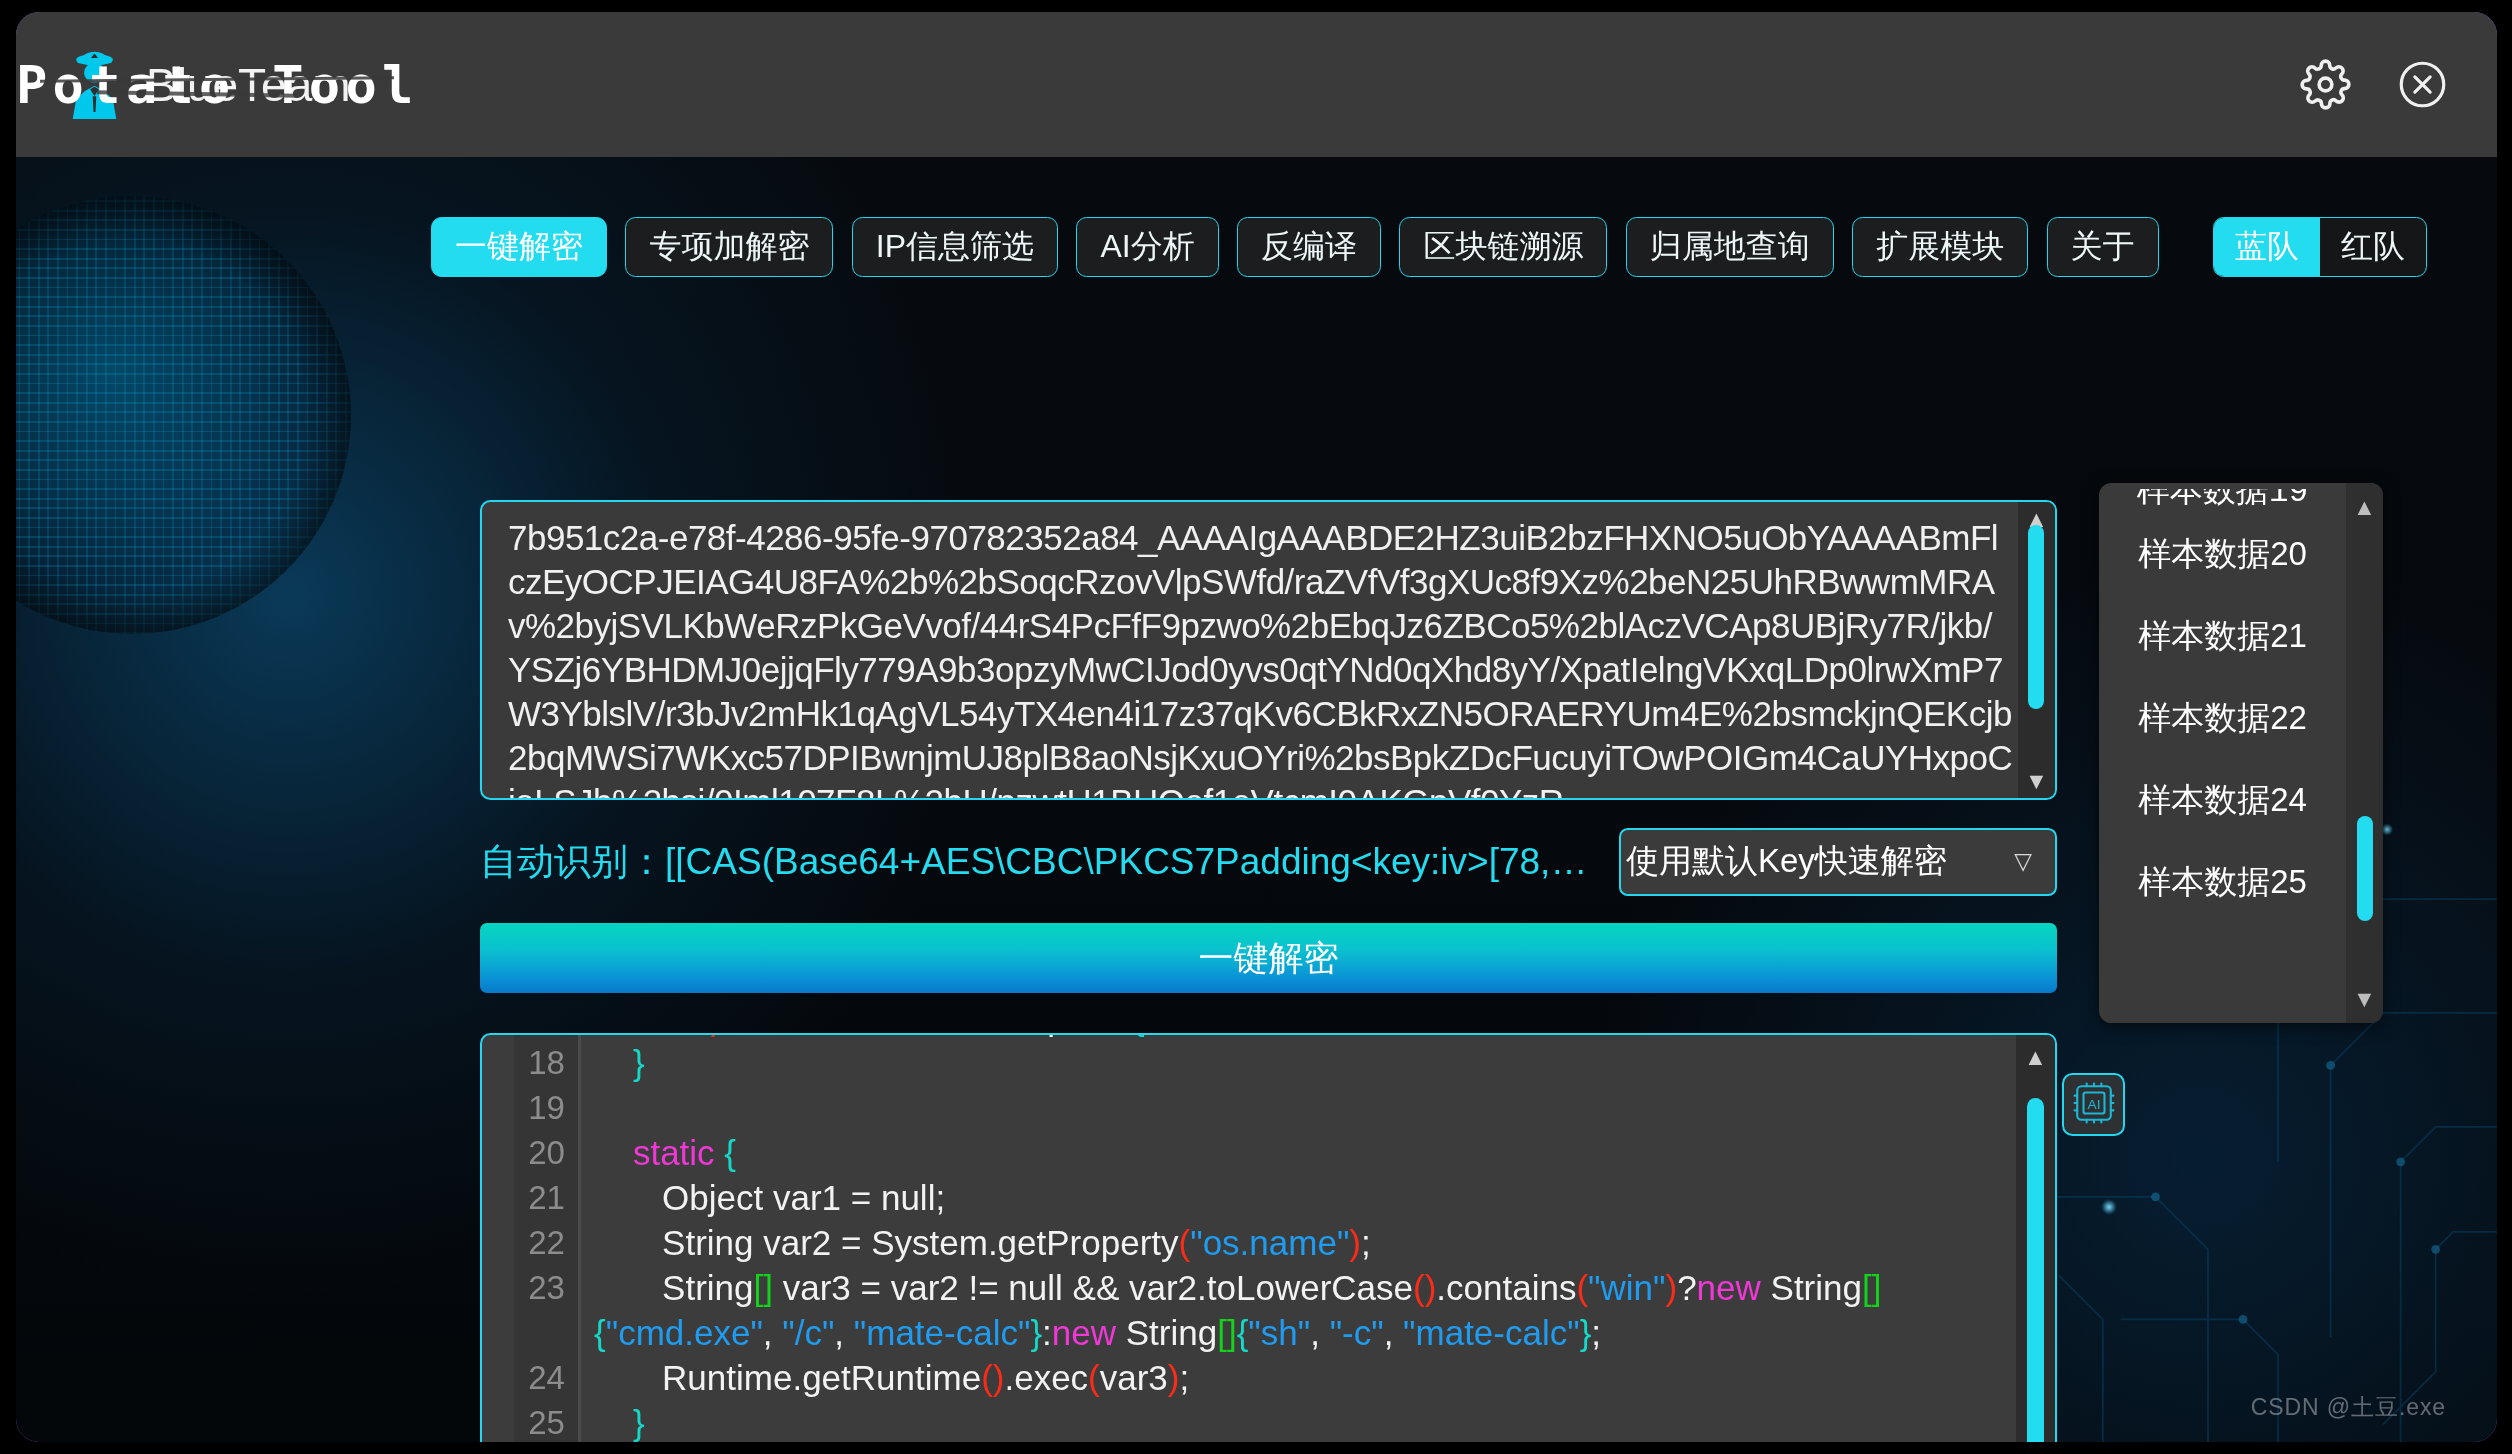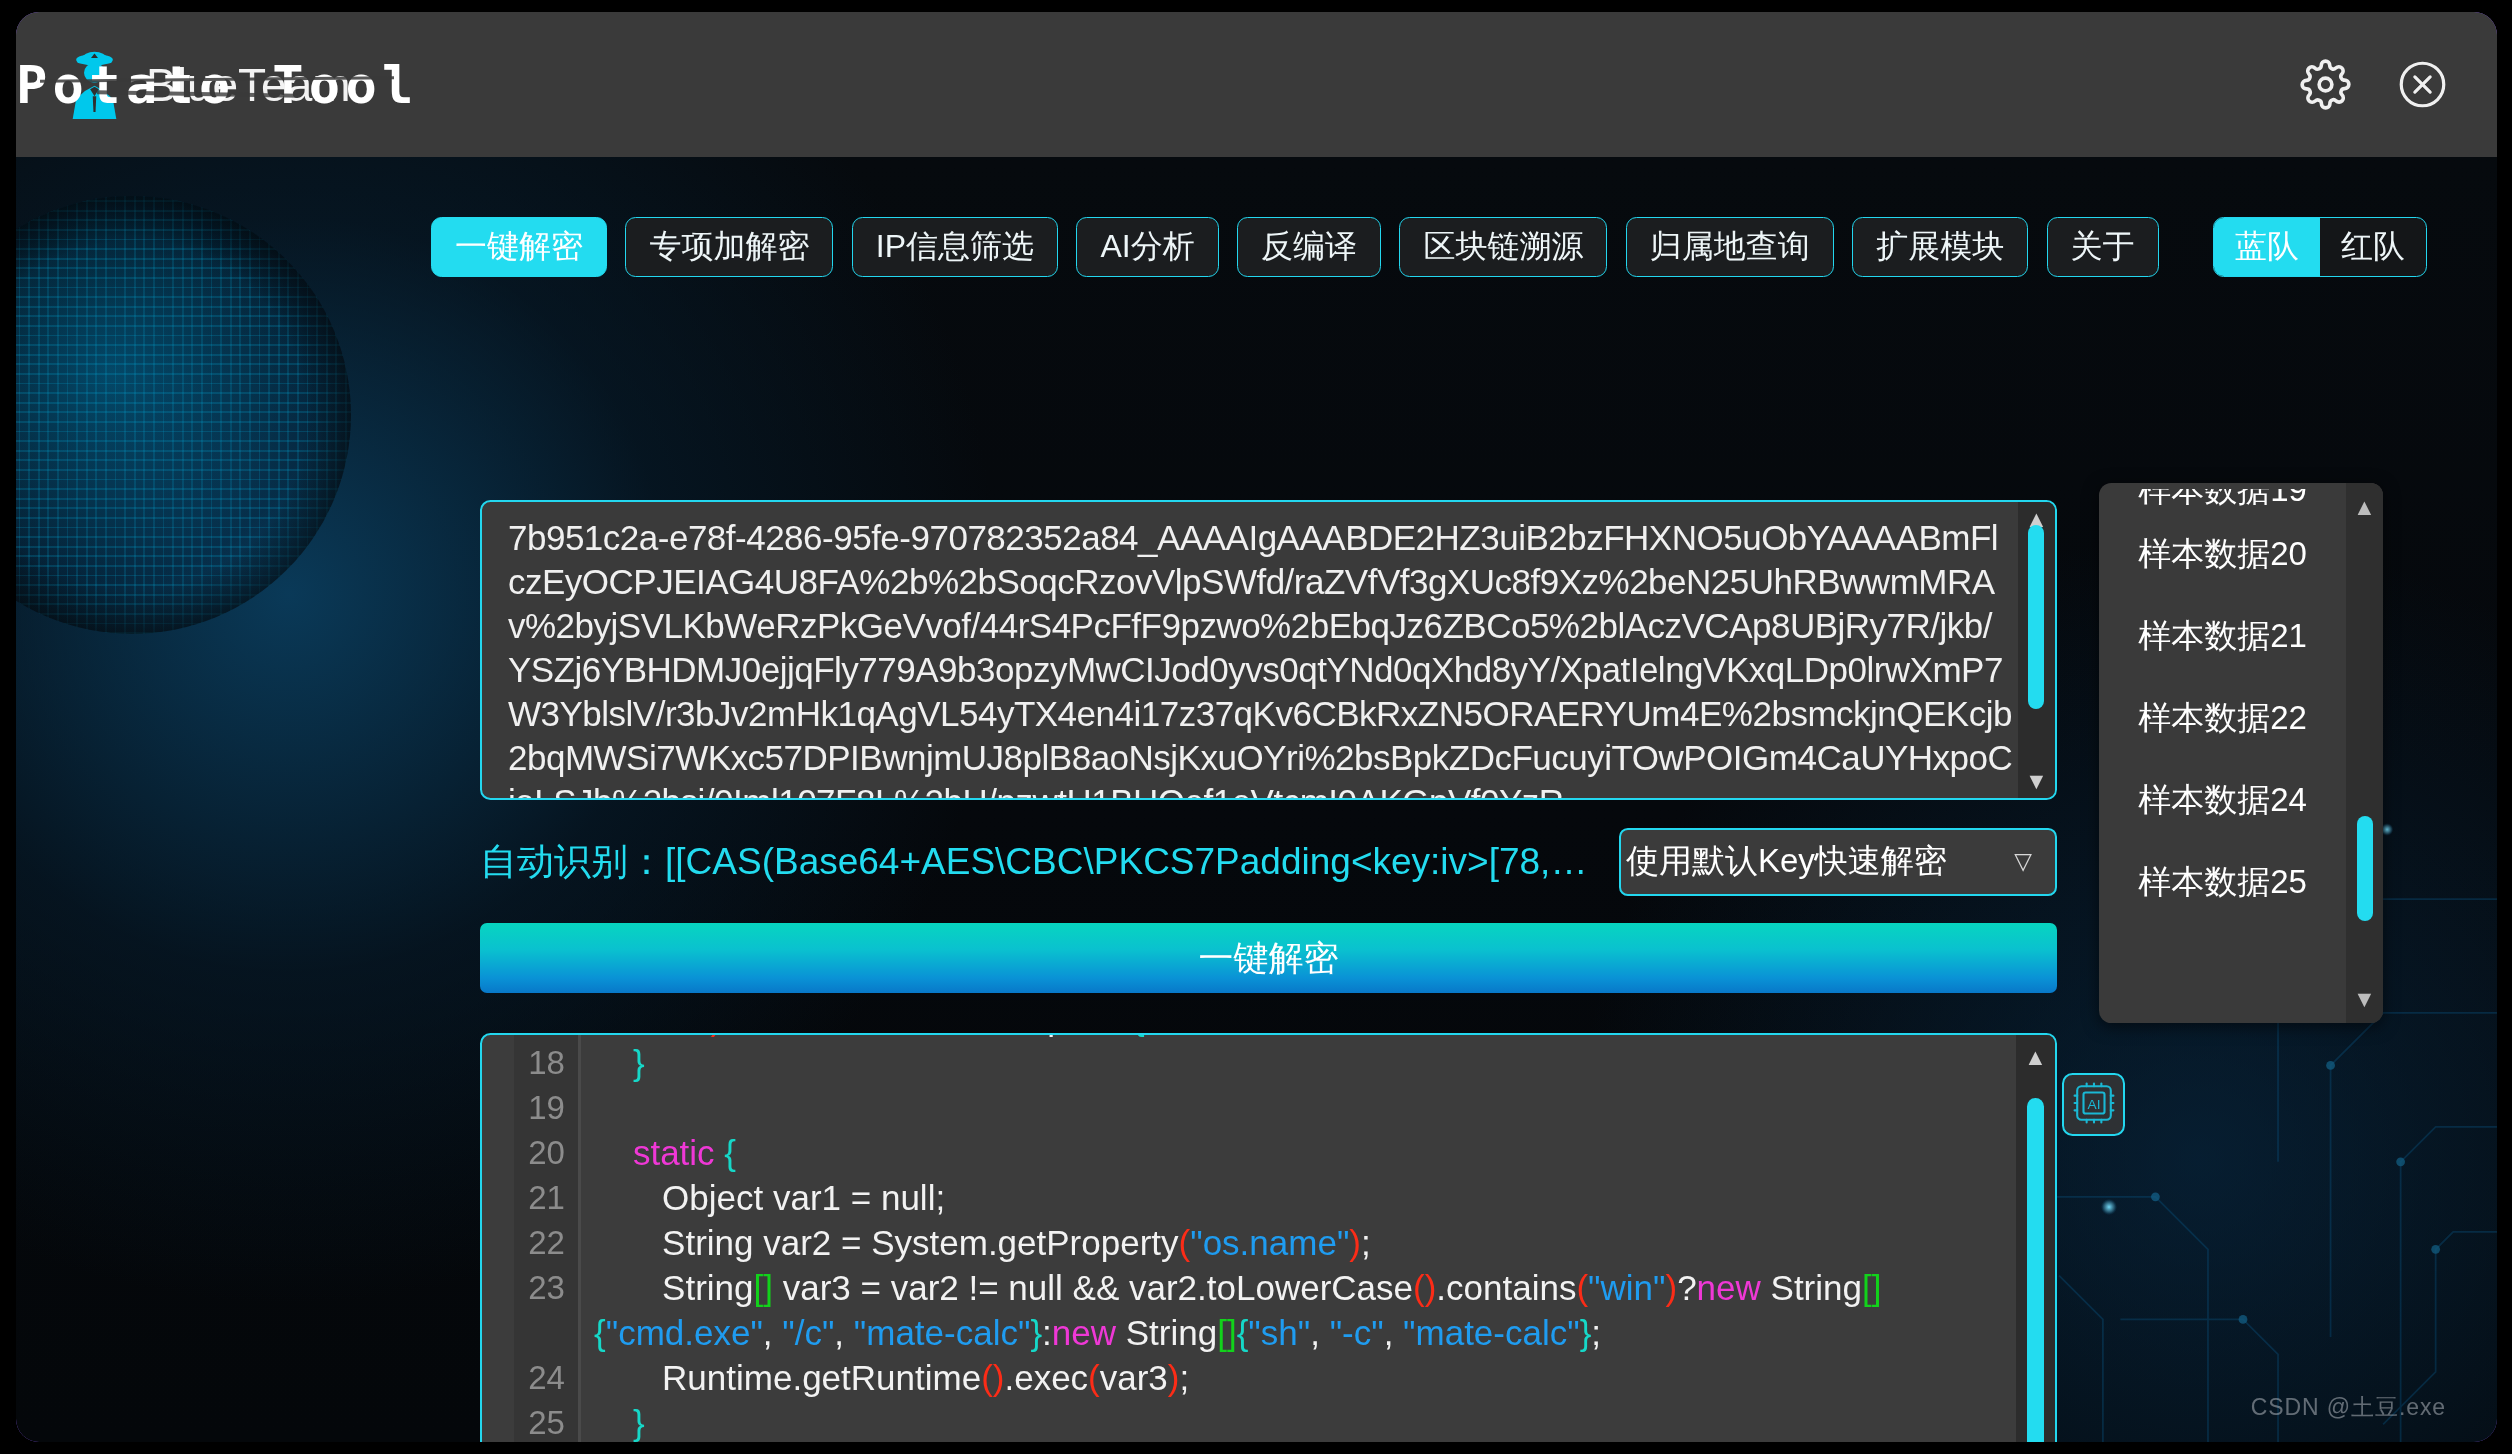--- a/index.html
+++ b/index.html
@@ -291,21 +291,21 @@
   .sample-item {
     height: 82px;
     display: flex;
     align-items: center;
     justify-content: center;
     color: #ffffff;
     font-size: 33px;
     cursor: pointer;
     white-space: nowrap;
   }
-  .sample-item.clipped { height: 24.5px; overflow: hidden; align-items: flex-end; color: #ffffff; }
+  .sample-item.clipped { height: 24.5px; overflow: hidden; align-items: flex-end; color: #ffffff; font-family: Liberation Mono, monospace; }
   .sample-scroll {
     position: absolute;
     right: 0; top: 0; bottom: 0;
     width: 37px;
     background: #2f2f2f;
     cursor: pointer;
   }
   .sample-scroll .arrow {
     position: absolute; left: 0; right: 0;
     text-align: center; color: #bdbdbd; font-size: 23px;

